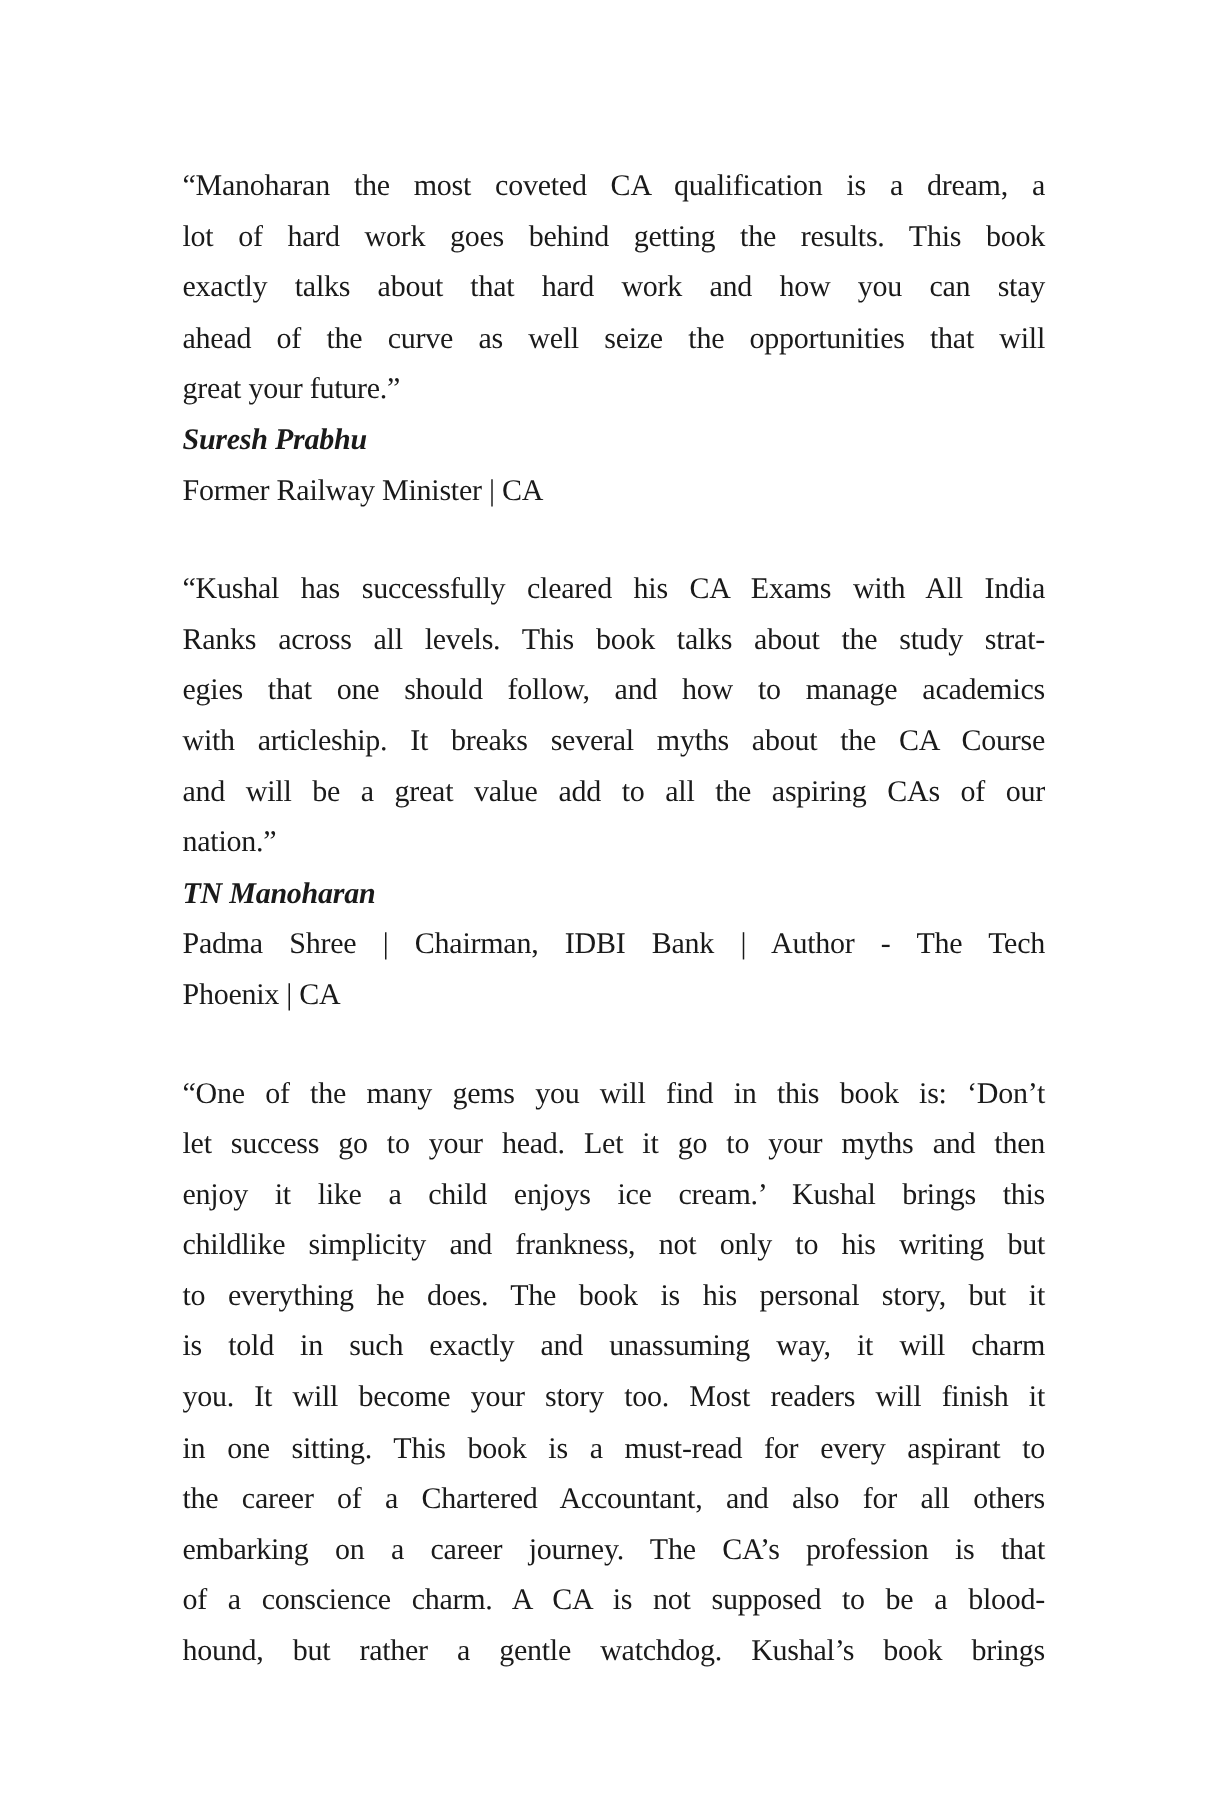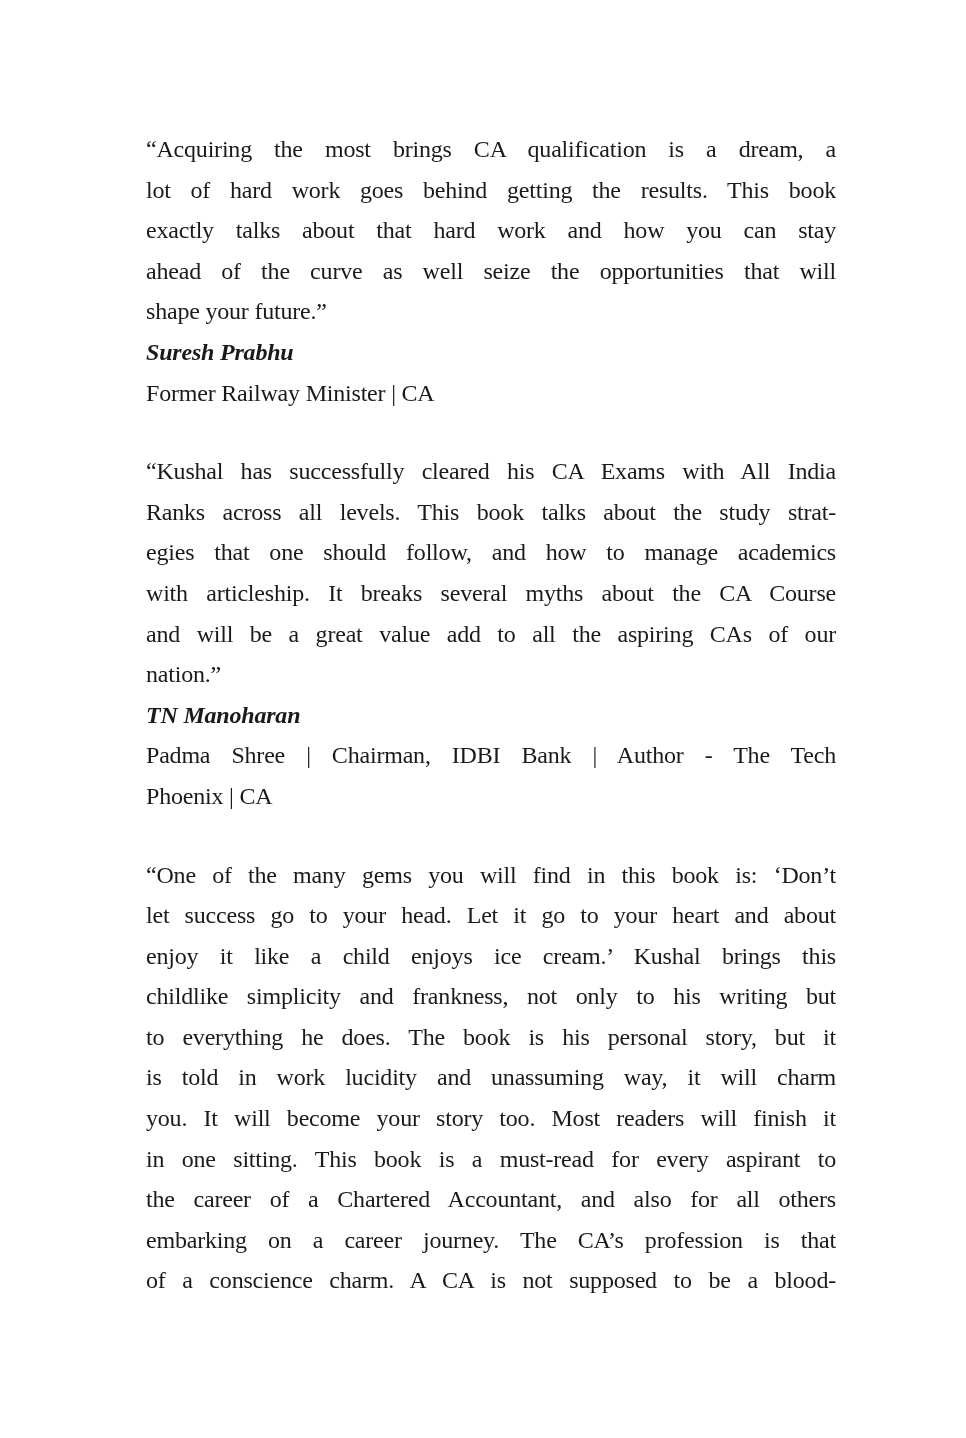--- a/index.html
+++ b/index.html
@@ -47,47 +47,48 @@
   .role-line {
   }
 </style>
 </head>
 <body style="background: rgb(255, 255, 255); color: rgb(26, 26, 26);">
 
 <div class="page">
   <div class="content">
     <div>
         <div class="testimonial">
-          <div class="line quote-line">“Acquiring the most brings CA qualification is a dream, a</div>
+          <div class="line quote-line">“Manoharan the most coveted CA qualification is a dream, a</div>
           <div class="line quote-line">lot of hard work goes behind getting the results. This book</div>
           <div class="line quote-line">exactly talks about that hard work and how you can stay</div>
           <div class="line quote-line">ahead of the curve as well seize the opportunities that will</div>
-          <div class="line quote-line align-left">shape your future.”</div>
+          <div class="line quote-line align-left">great your future.”</div>
           <div class="line author-line">Suresh Prabhu</div>
           <div class="line role-line align-left">Former Railway Minister | CA</div>
         </div>
         <div class="testimonial">
           <div class="line quote-line">“Kushal has successfully cleared his CA Exams with All India</div>
           <div class="line quote-line">Ranks across all levels. This book talks about the study strat-</div>
           <div class="line quote-line">egies that one should follow, and how to manage academics</div>
           <div class="line quote-line">with articleship. It breaks several myths about the CA Course</div>
           <div class="line quote-line">and will be a great value add to all the aspiring CAs of our</div>
           <div class="line quote-line align-left">nation.”</div>
           <div class="line author-line">TN Manoharan</div>
           <div class="line role-line">Padma Shree | Chairman, IDBI Bank | Author - The Tech</div>
           <div class="line role-line align-left">Phoenix | CA</div>
         </div>
         <div class="testimonial">
           <div class="line quote-line">“One of the many gems you will find in this book is: ‘Don’t</div>
-          <div class="line quote-line">let success go to your head. Let it go to your heart and about</div>
+          <div class="line quote-line">let success go to your head. Let it go to your myths and then</div>
           <div class="line quote-line">enjoy it like a child enjoys ice cream.’ Kushal brings this</div>
           <div class="line quote-line">childlike simplicity and frankness, not only to his writing but</div>
           <div class="line quote-line">to everything he does. The book is his personal story, but it</div>
-          <div class="line quote-line">is told in work lucidity and unassuming way, it will charm</div>
+          <div class="line quote-line">is told in such exactly and unassuming way, it will charm</div>
           <div class="line quote-line">you. It will become your story too. Most readers will finish it</div>
           <div class="line quote-line">in one sitting. This book is a must-read for every aspirant to</div>
           <div class="line quote-line">the career of a Chartered Accountant, and also for all others</div>
           <div class="line quote-line">embarking on a career journey. The CA’s profession is that</div>
           <div class="line quote-line">of a conscience charm. A CA is not supposed to be a blood-</div>
+          <div class="line quote-line">hound, but rather a gentle watchdog. Kushal’s book brings</div>
         </div>
       </div>
   </div>
 </div>
 
 </body></html>

